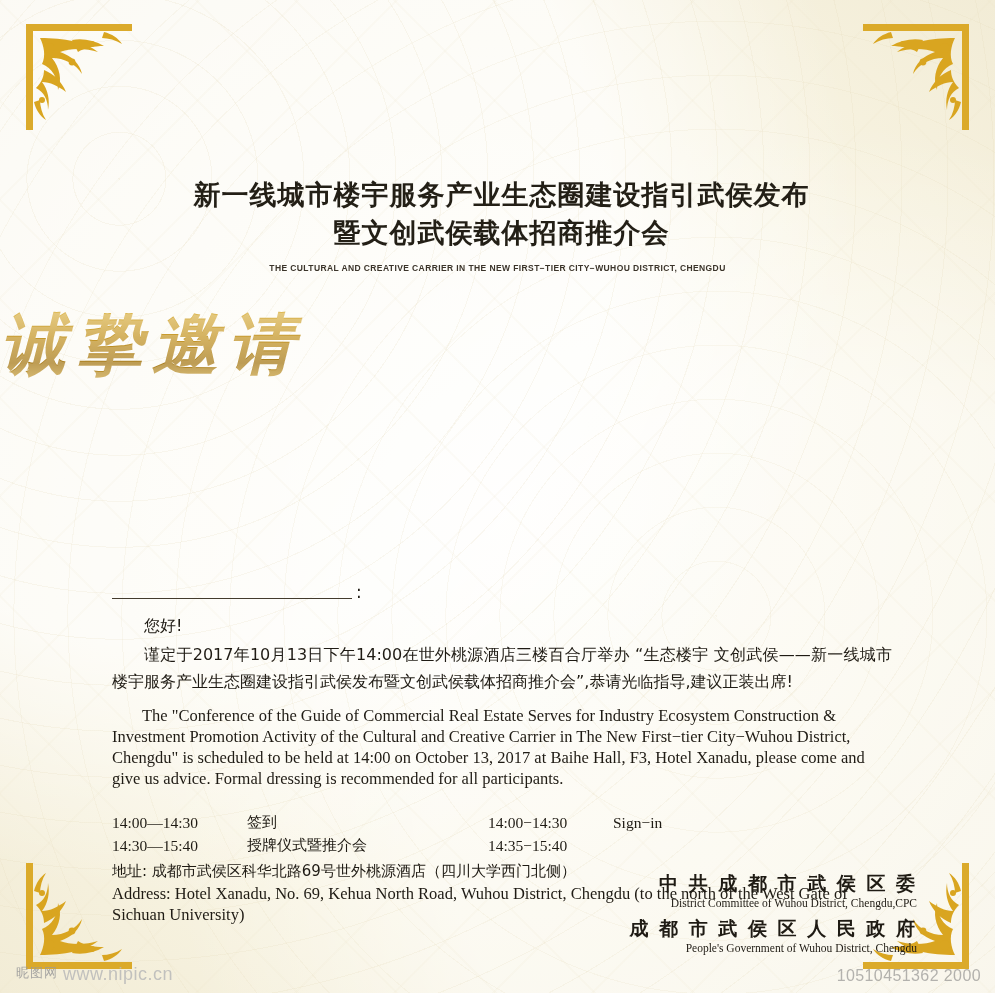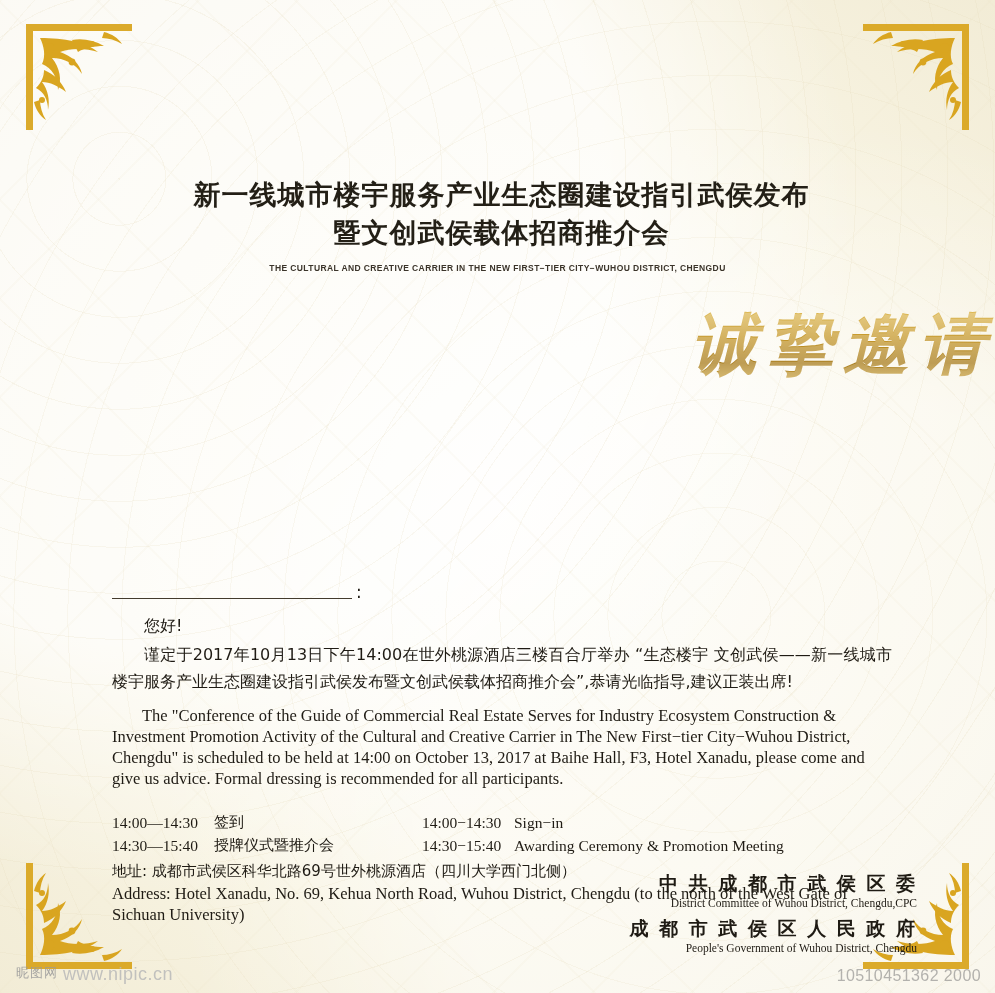--- a/index.html
+++ b/index.html
@@ -75,21 +75,21 @@
     color: #3b342a;
     font-weight: bold;
   }
 
   
   .calligraphy {
     position: absolute;
     top: 300px;
     left: 0;
     width: 100%;
-    text-align: right;
+    text-align: left;
     font-family: "DejaVu Serif", "Liberation Serif", serif;
     font-size: 66px;
     font-weight: bold;
     font-style: italic;
     letter-spacing: 10px;
     background: linear-gradient(180deg, #e9c96b 0%, #c79a2e 40%, #a87c1c 70%, #dfbb59 100%);
     -webkit-background-clip: text;
     background-clip: text;
     color: transparent;
     text-shadow: 0 1px 0 rgba(255,255,255,0.25);
@@ -146,20 +146,21 @@
   }
 
   
   .schedule {
     margin-top: 22px;
   }
   .sched-row {
     display: flex;
     font-size: 15.5px;
     line-height: 23px;
+    gap: 33px;
   }
   .sched-cn-time {
     font-family: "Liberation Serif", "DejaVu Serif", serif;
     width: 102px;
     flex: 0 0 102px;
   }
   .sched-cn-label {
     font-family: "DejaVu Sans", "Liberation Sans", sans-serif;
     font-size: 15px;
     width: 208px;
@@ -345,22 +346,21 @@
     <div class="schedule">
       <div class="sched-row">
         <span class="sched-cn-time">14:00—14:30</span>
         <span class="sched-cn-label">签到</span>
         <span class="sched-en-time">14:00−14:30</span>
         <span class="sched-en-label">Sign−in</span>
       </div>
       <div class="sched-row">
         <span class="sched-cn-time">14:30—15:40</span>
         <span class="sched-cn-label">授牌仪式暨推介会</span>
-        <span class="sched-en-time">14:30−15:40</span>
-        <span class="sched-en-label">Awarding Ceremony &amp; Promotion Meeting</span>
+        <span class="sched-en-time">14:35−15:40</span>
       </div>
     </div>
 
     <div class="addr-cn">地址: 成都市武侯区科华北路69号世外桃源酒店（四川大学西门北侧）</div>
     <div class="addr-en">Address: Hotel Xanadu, No. 69, Kehua North Road, Wuhou District, Chengdu (to the north of the West Gate of Sichuan University)</div>
   </div>
 
   <div class="signature">
     <div class="sig-cn">中 共 成 都 市 武 侯 区 委</div>
     <div class="sig-en">District Committee of Wuhou District, Chengdu,CPC</div>

